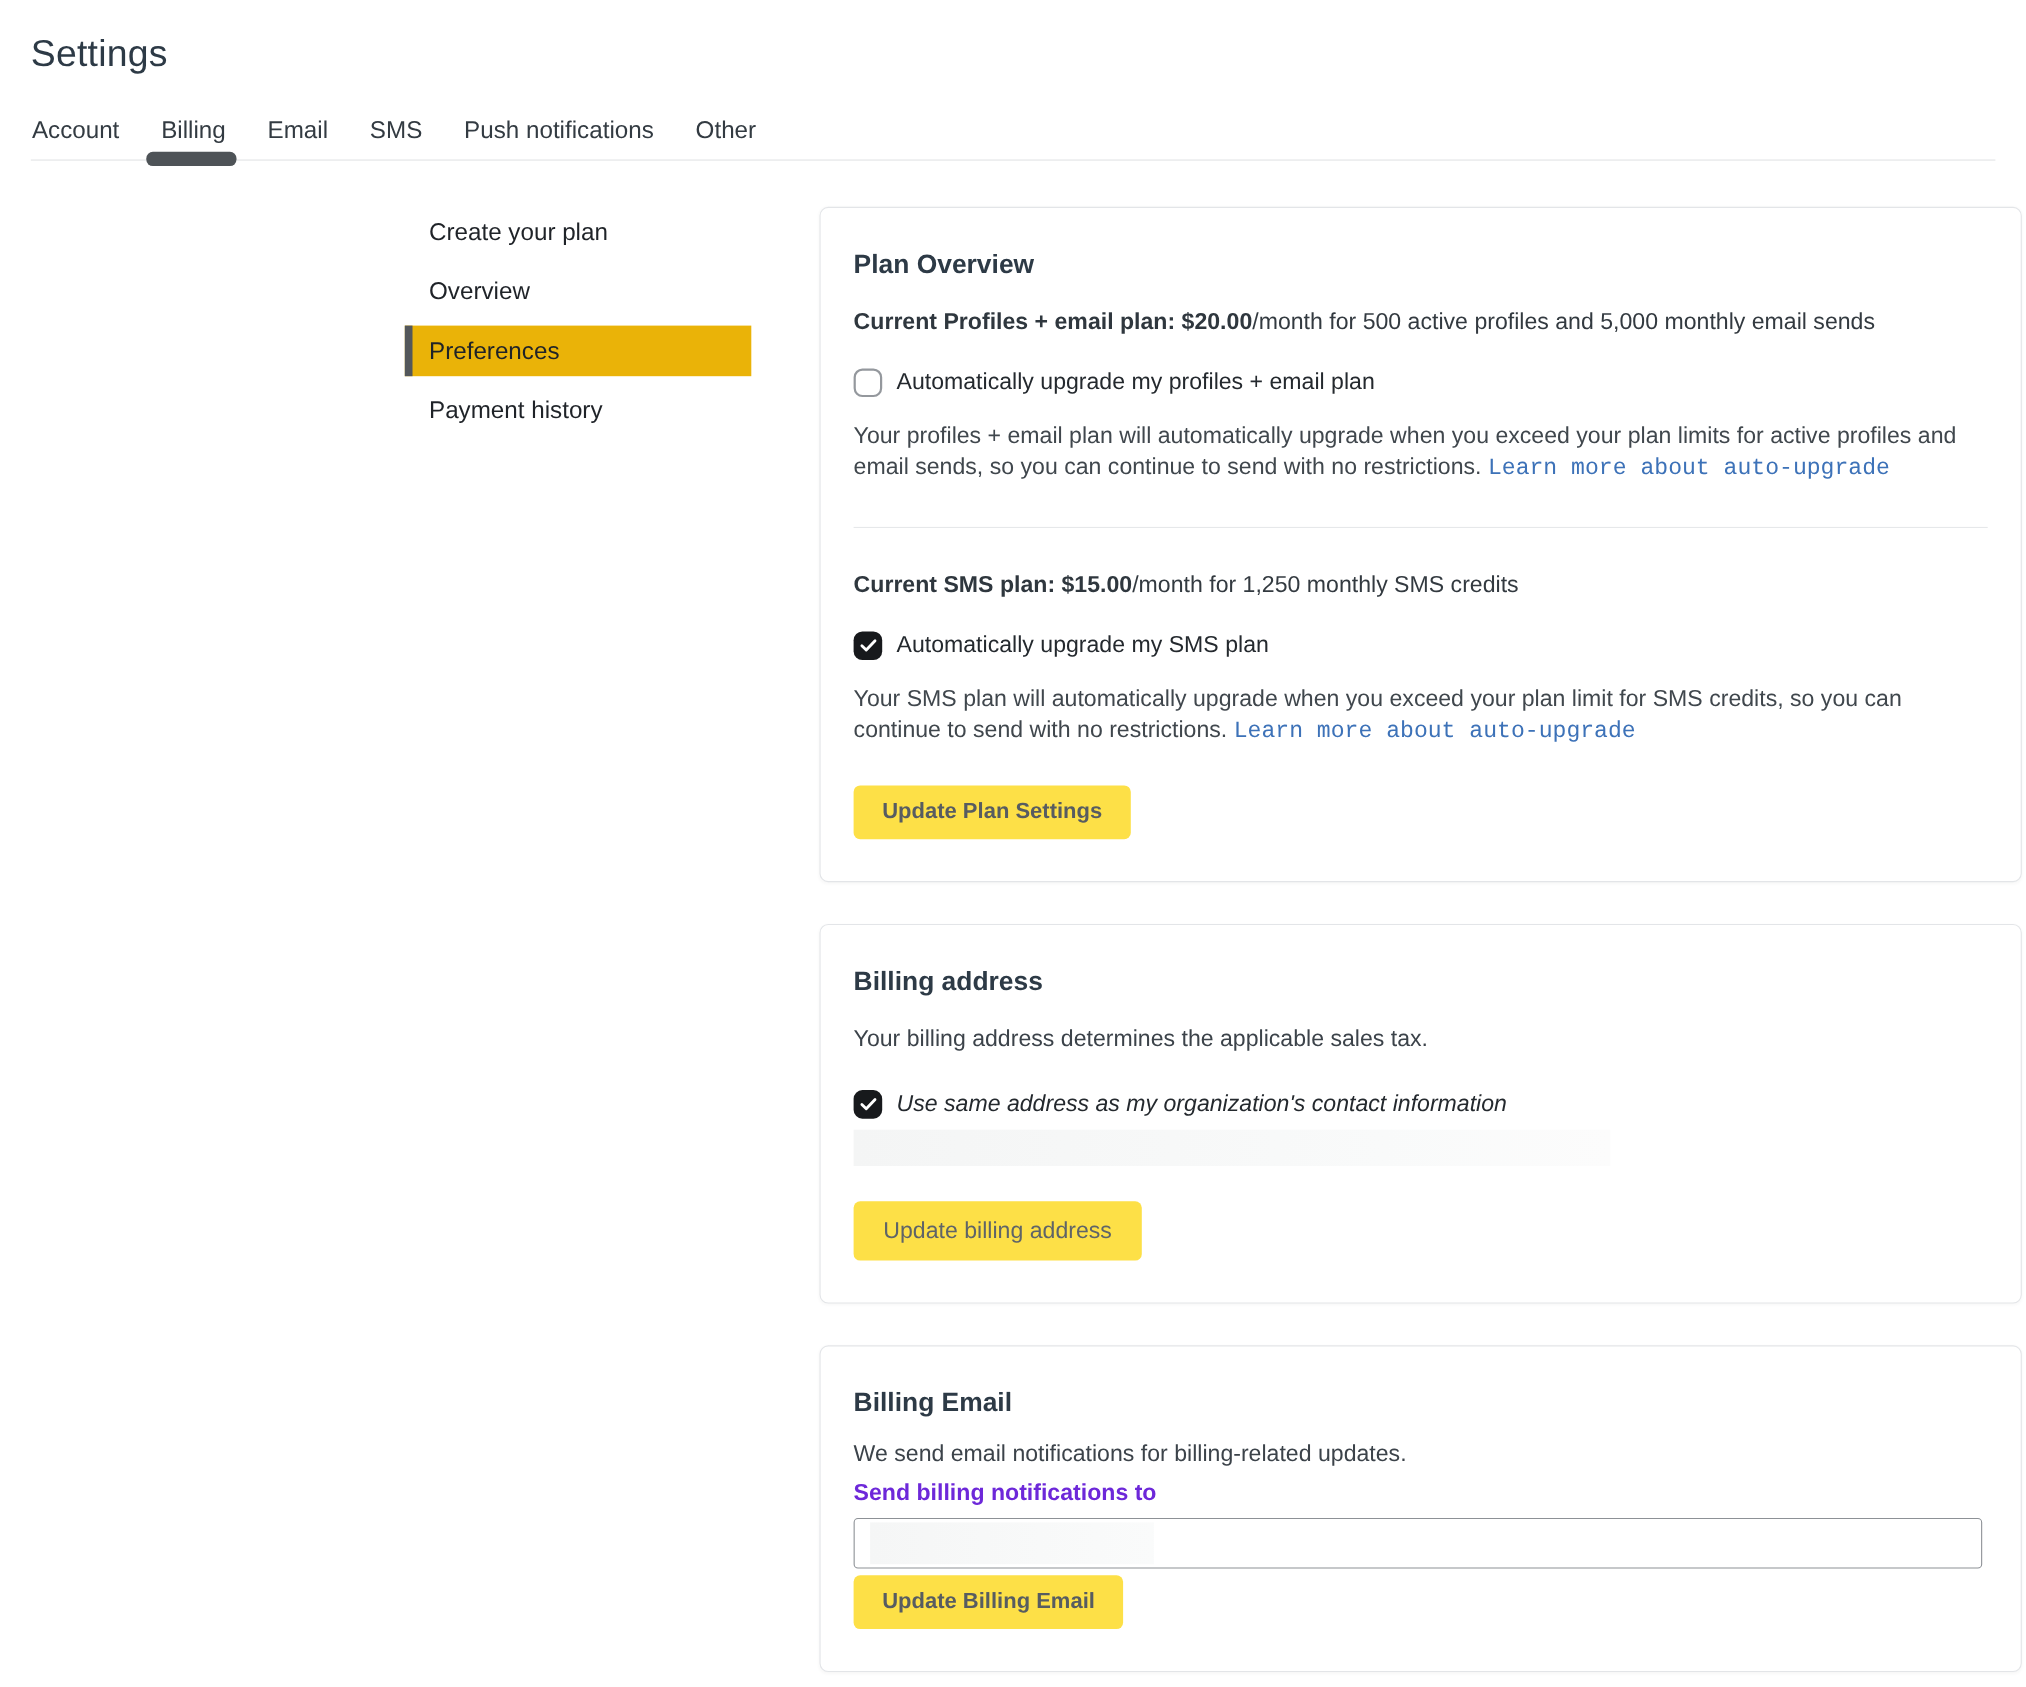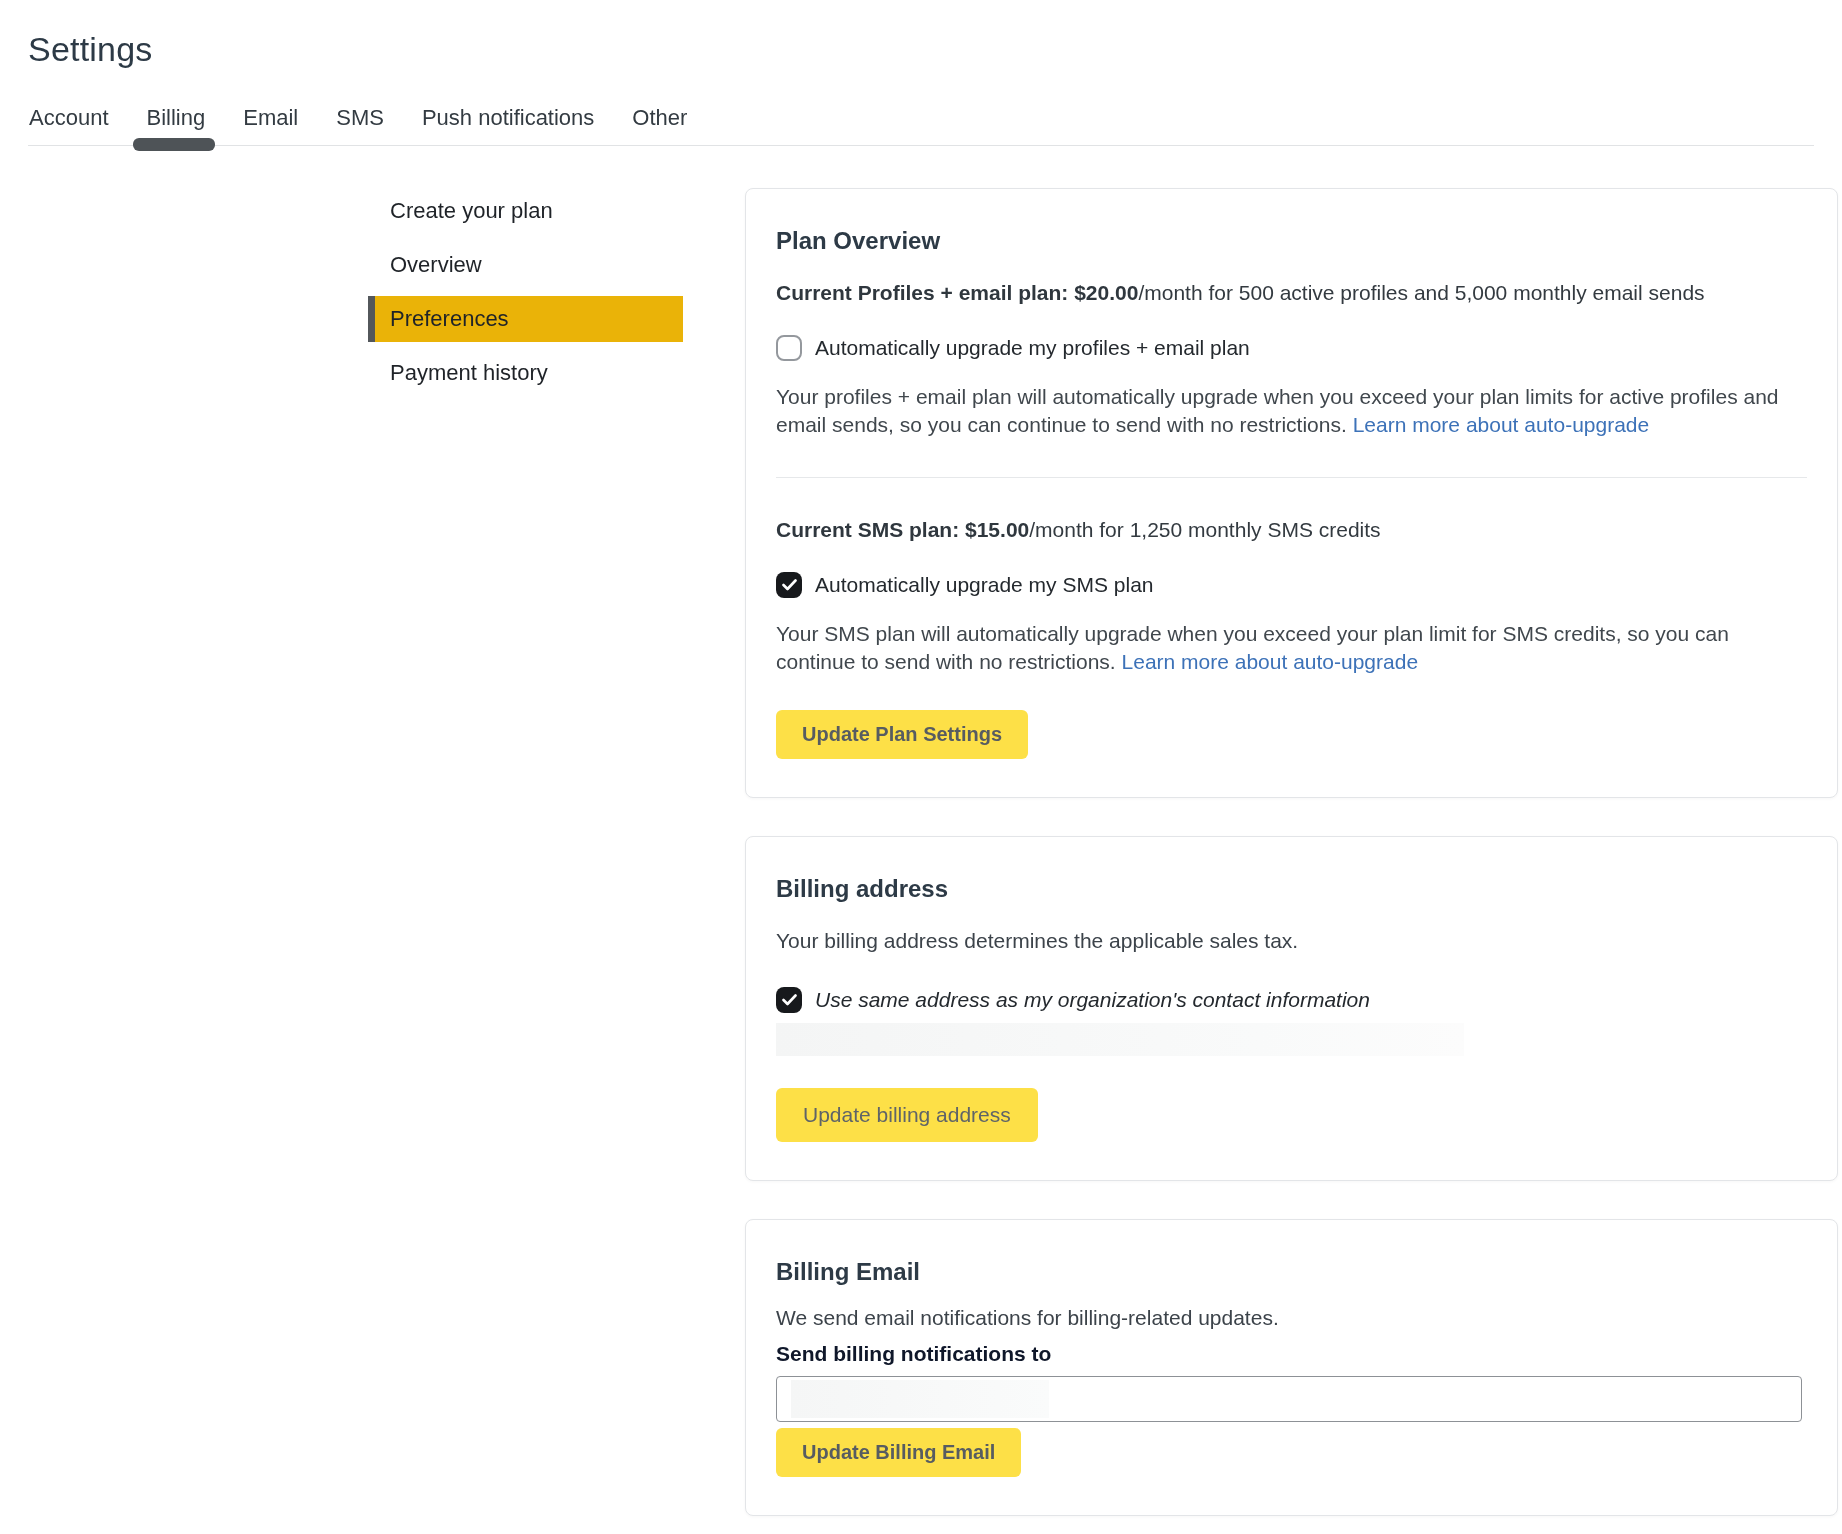--- a/index.html
+++ b/index.html
@@ -38,21 +38,21 @@
   }
   .card h2 { margin:0 0 26px 0; font-size:24px; font-weight:700; color:#2d3a46; }
   .plan-line { margin:0 0 30px 0; font-size:21px; color:#333a40; }
   .plan-line .b { font-weight:700; color:#2f373e; }
   .check-row { display:flex; align-items:center; gap:13px; margin:0 0 22px 0; font-size:21px; color:#24292e; }
   .checkbox { width:26px; height:26px; border-radius:8px; flex:none; cursor:pointer; }
   .checkbox.unchecked { border:2px solid #94989d; background:#fff; }
   .checkbox.checked { background:#17191c; display:flex; align-items:center; justify-content:center; }
   .checkbox.checked svg { display:block; }
   .desc { margin:0; max-width:1010px; font-size:21px; line-height:28px; color:#40474d; }
-  .desc a { color:#3d72b8; text-decoration:none; cursor:pointer; }
+  .desc a { color:#3d72b8; text-decoration:none; cursor:pointer;font-family:Liberation Mono, monospace; }
   .divider { border:none; border-top:1px solid #e6e8ea; margin:38px 0 40px 0; }
   .btn {
     display:inline-block; background:#fde047; border:none; border-radius:6px;
     padding:13px 26px; font-size:20px; color:#575c61; cursor:pointer;
     font-family:inherit;
   }
   .btn.bold { font-weight:700; }
   .btn.plain { font-weight:400; font-size:21px; padding:15px 27px; color:#5f6468; }
   .btn-row { margin-top:34px; }
   
@@ -63,21 +63,21 @@
   .input-box {
     width:1026px; height:46px; border:1px solid #8d9196; border-radius:4px;
     background:#fff; display:flex; align-items:center; padding:0 14px;
     margin:0 0 6px 0; cursor:text;
   }
   .redacted-inner {
     width:258px; height:38px;
     background:linear-gradient(90deg,#f5f6f6 0%,#fafbfb 100%);
   }
   .section-desc { margin:0 0 12px 0; font-size:21px; color:#3c434a; }
-  .field-label { margin:0 0 10px 0; font-size:21px; font-weight:700; color:#0f172a; }
+  .field-label { margin:0 0 10px 0; font-size:21px; font-weight:700; color:#6d28d9; }
   .ba-desc { margin:0 0 34px 0; font-size:21px; color:#3c434a; }
   .ba-check { margin-bottom:0;font-style:italic; }
   .be-title { margin-bottom:20px !important; }
 </style>
 </head>
 <body>
 
 <div class="header">
   <h1 class="page-title">Settings</h1>
   <nav class="tabs">

